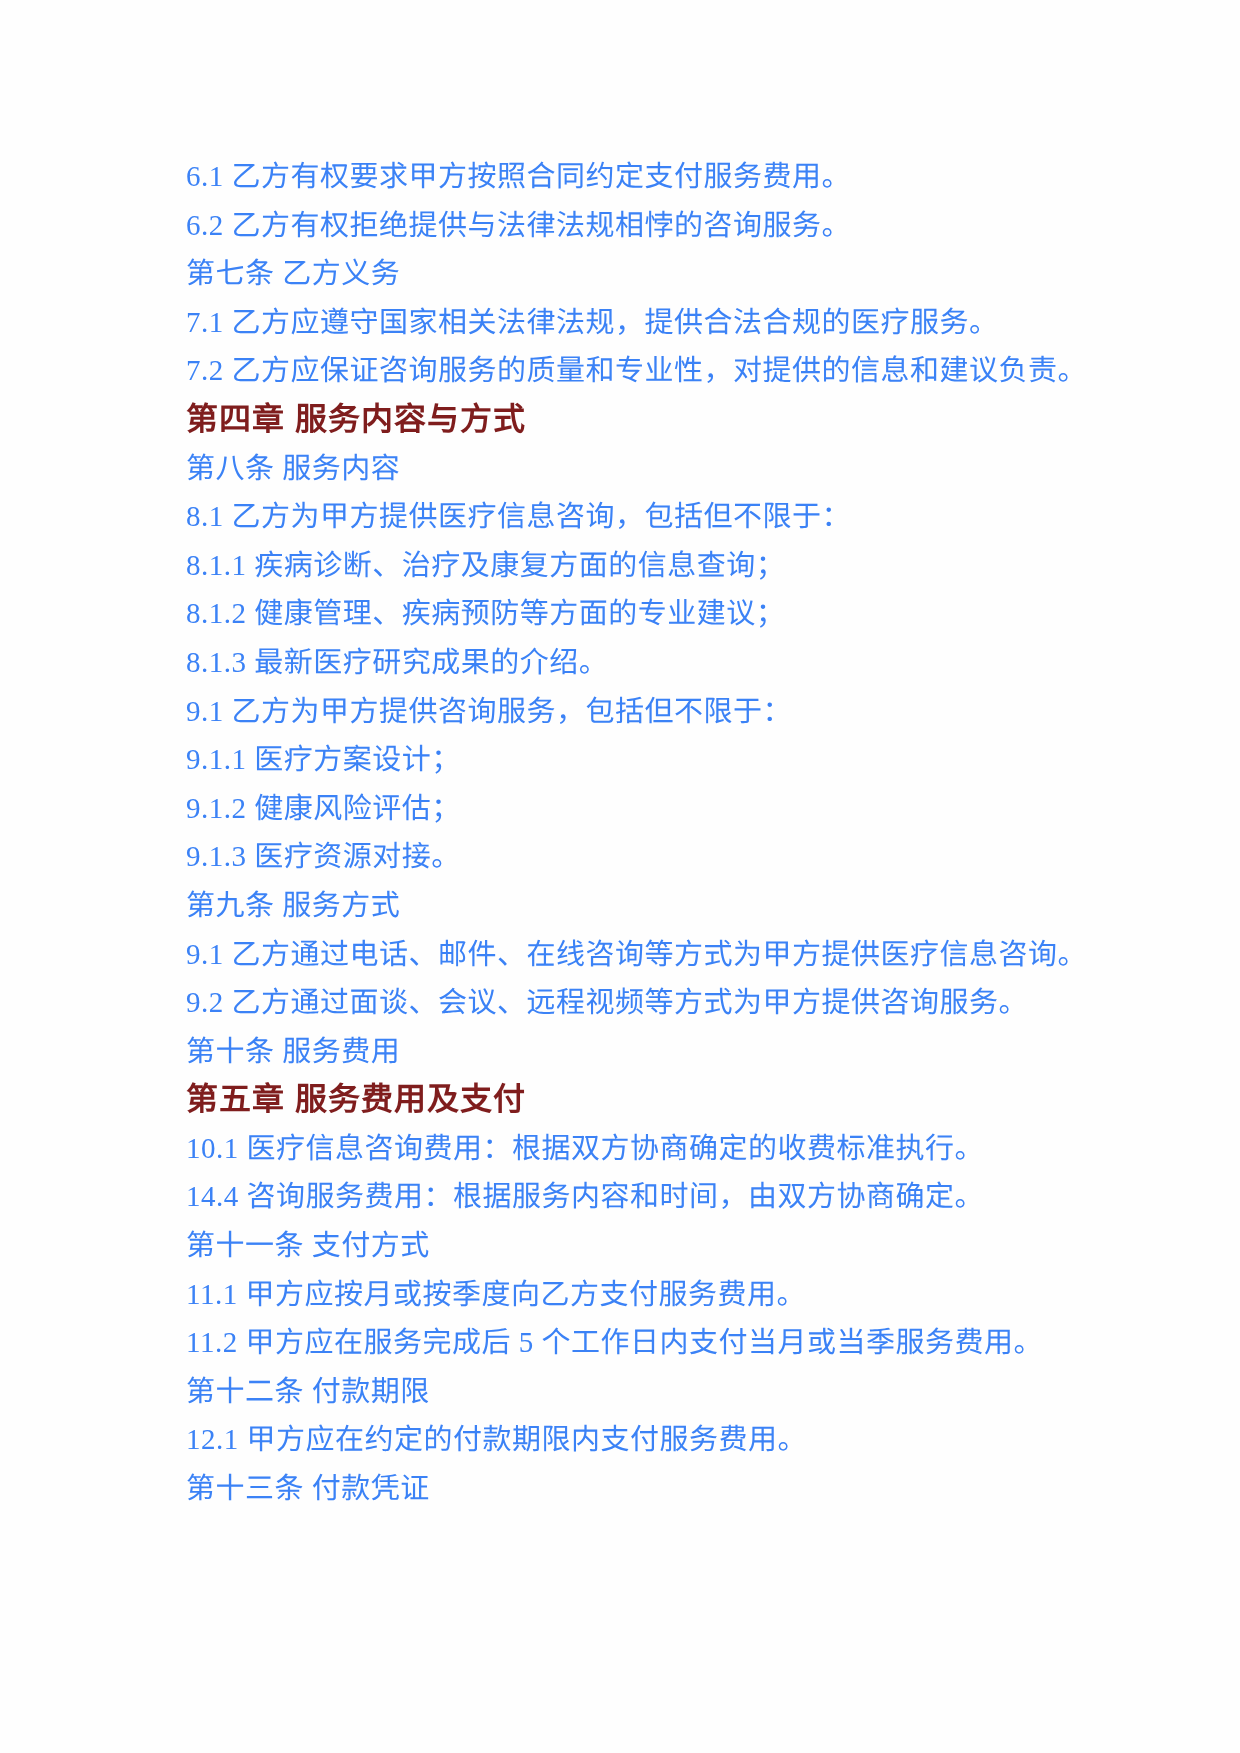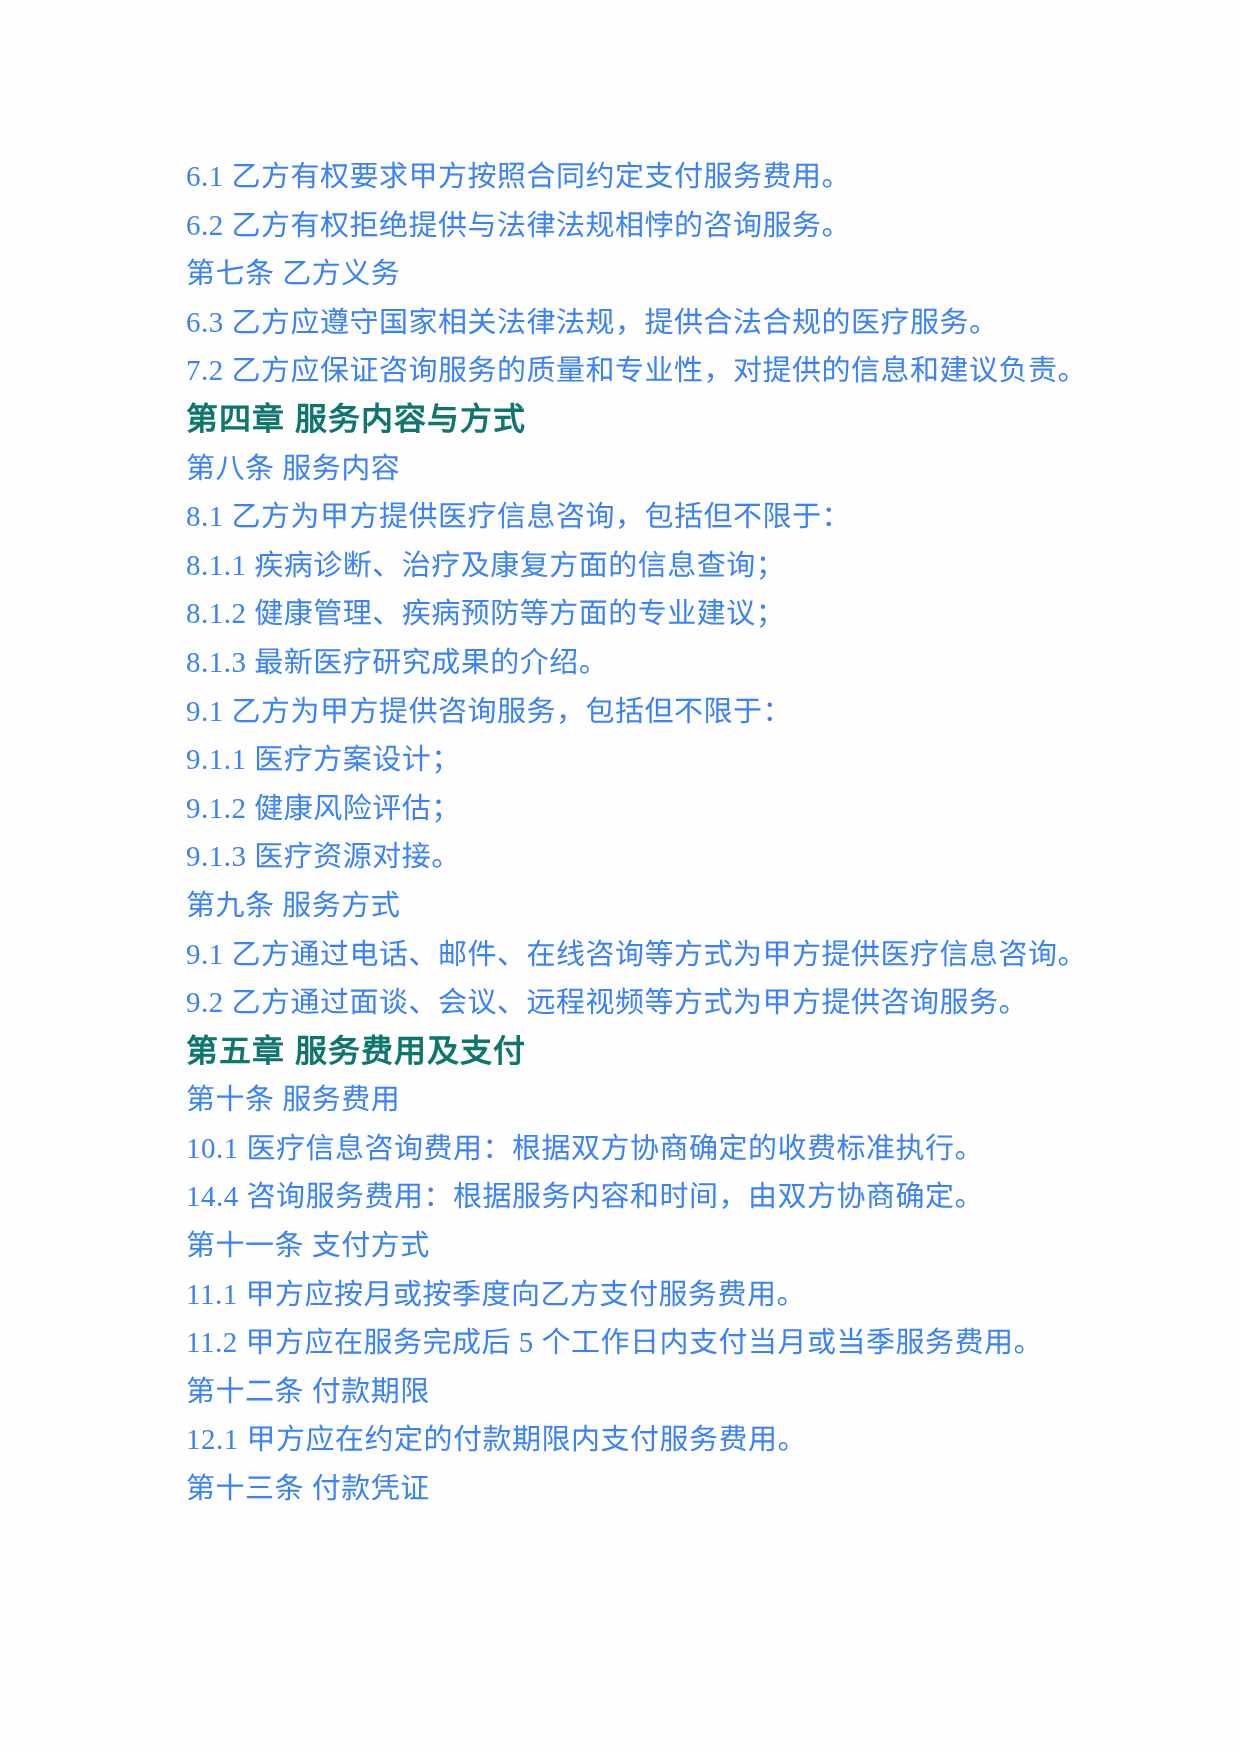--- a/index.html
+++ b/index.html
@@ -27,49 +27,49 @@
     font-size: 29px;
     line-height: 48.6px;
     color: #3b82f6;
     white-space: nowrap;
     letter-spacing: 0.5px;
   }
   .para.chapter {
     font-family: "Liberation Sans", "DejaVu Sans", sans-serif;
     font-weight: 700;
     font-size: 32px;
-    color: #0f766e;
+    color: #7f1d1d;
     letter-spacing: 1px;
   }
 </style>
 </head>
 <body>
 
 <div class="page">
   <main class="doc">
       <p class="para body">6.1 乙方有权要求甲方按照合同约定支付服务费用。</p>
       <p class="para body">6.2 乙方有权拒绝提供与法律法规相悖的咨询服务。</p>
       <p class="para body">第七条 乙方义务</p>
-      <p class="para body">6.3 乙方应遵守国家相关法律法规，提供合法合规的医疗服务。</p>
+      <p class="para body">7.1 乙方应遵守国家相关法律法规，提供合法合规的医疗服务。</p>
       <p class="para body">7.2 乙方应保证咨询服务的质量和专业性，对提供的信息和建议负责。</p>
       <p class="para chapter">第四章 服务内容与方式</p>
       <p class="para body">第八条 服务内容</p>
       <p class="para body">8.1 乙方为甲方提供医疗信息咨询，包括但不限于：</p>
       <p class="para body">8.1.1 疾病诊断、治疗及康复方面的信息查询；</p>
       <p class="para body">8.1.2 健康管理、疾病预防等方面的专业建议；</p>
       <p class="para body">8.1.3 最新医疗研究成果的介绍。</p>
       <p class="para body">9.1 乙方为甲方提供咨询服务，包括但不限于：</p>
       <p class="para body">9.1.1 医疗方案设计；</p>
       <p class="para body">9.1.2 健康风险评估；</p>
       <p class="para body">9.1.3 医疗资源对接。</p>
       <p class="para body">第九条 服务方式</p>
       <p class="para body">9.1 乙方通过电话、邮件、在线咨询等方式为甲方提供医疗信息咨询。</p>
       <p class="para body">9.2 乙方通过面谈、会议、远程视频等方式为甲方提供咨询服务。</p>
+      <p class="para body">第十条 服务费用</p>
       <p class="para chapter">第五章 服务费用及支付</p>
-      <p class="para body">第十条 服务费用</p>
       <p class="para body">10.1 医疗信息咨询费用：根据双方协商确定的收费标准执行。</p>
       <p class="para body">14.4 咨询服务费用：根据服务内容和时间，由双方协商确定。</p>
       <p class="para body">第十一条 支付方式</p>
       <p class="para body">11.1 甲方应按月或按季度向乙方支付服务费用。</p>
       <p class="para body">11.2 甲方应在服务完成后 5 个工作日内支付当月或当季服务费用。</p>
       <p class="para body">第十二条 付款期限</p>
       <p class="para body">12.1 甲方应在约定的付款期限内支付服务费用。</p>
       <p class="para body">第十三条 付款凭证</p>
     </main>
 </div>

